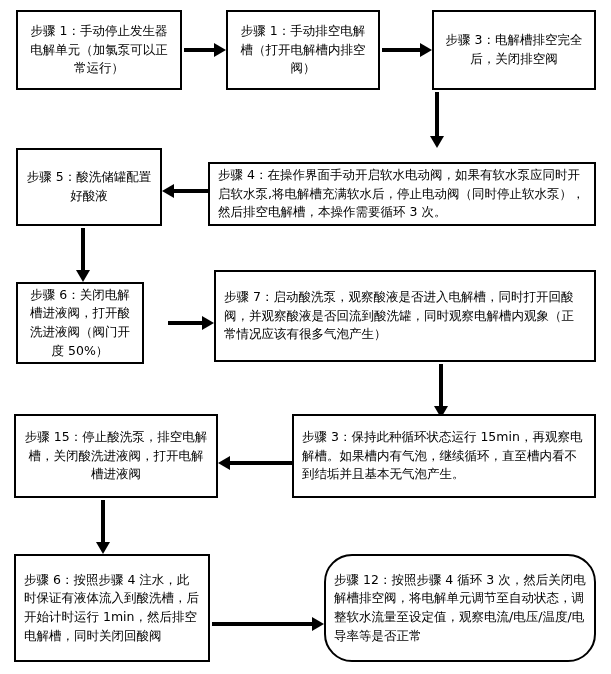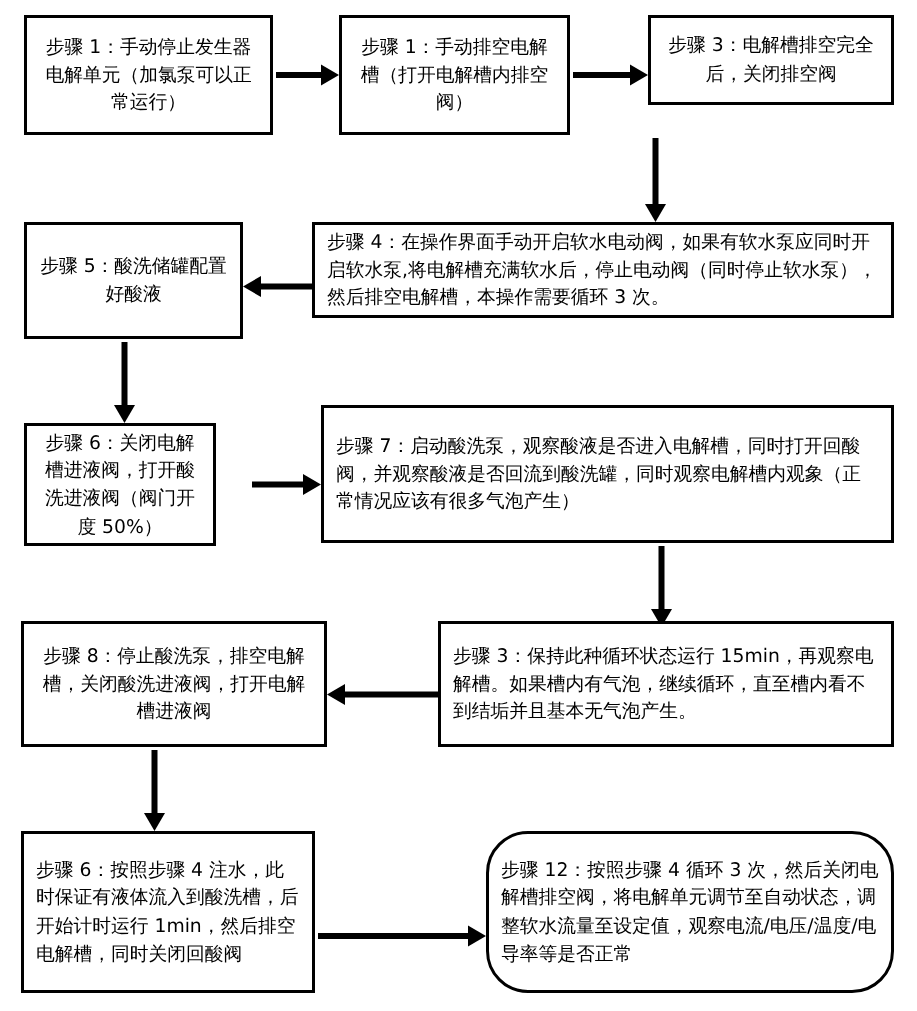--- a/index.html
+++ b/index.html
@@ -85,30 +85,30 @@
 
   <div class="node center" style="left:226px; top:10px; width:154px; height:80px;">
     <span class="txt">步骤 1：手动排空电解槽（打开电解槽内排空阀）</span>
   </div>
 
   <div class="arrow" style="left:382px; top:43px; width:50px; height:14px;">
     <div class="line" style="left:0; top:5px; width:40px; height:4px;"></div>
     <div class="head right" style="left:38px; top:0;"></div>
   </div>
 
-  <div class="node center" style="left:432px; top:10px; width:164px; height:60px;">
+  <div class="node center" style="left:432px; top:10px; width:164px; height:80px;">
     <span class="txt">步骤 3：电解槽排空完全后，关闭排空阀</span>
   </div>
 
   <div class="arrow" style="left:430px; top:92px; width:14px; height:56px;">
     <div class="line" style="left:5px; top:0; width:4px; height:46px;"></div>
     <div class="head down" style="left:0; top:44px;"></div>
   </div>
 
-  <div class="node" style="left:208px; top:148px; width:388px; height:64px;">
+  <div class="node" style="left:208px; top:162px; width:388px; height:64px;">
     <span class="txt">步骤 4：在操作界面手动开启软水电动阀，如果有软水泵应同时开启软水泵,将电解槽充满软水后，停止电动阀（同时停止软水泵），然后排空电解槽，本操作需要循环 3 次。</span>
   </div>
 
   <div class="arrow" style="left:162px; top:184px; width:48px; height:14px;">
     <div class="line" style="left:12px; top:5px; width:36px; height:4px;"></div>
     <div class="head left" style="left:0; top:0;"></div>
   </div>
 
   <div class="node center" style="left:16px; top:148px; width:146px; height:78px;">
     <span class="txt">步骤 5：酸洗储罐配置好酸液</span>
@@ -140,21 +140,21 @@
   <div class="node" style="left:292px; top:414px; width:304px; height:84px;">
     <span class="txt">步骤 3：保持此种循环状态运行 15min，再观察电解槽。如果槽内有气泡，继续循环，直至槽内看不到结垢并且基本无气泡产生。</span>
   </div>
 
   <div class="arrow" style="left:218px; top:456px; width:76px; height:14px;">
     <div class="line" style="left:12px; top:5px; width:64px; height:4px;"></div>
     <div class="head left" style="left:0; top:0;"></div>
   </div>
 
   <div class="node center" style="left:14px; top:414px; width:204px; height:84px;">
-    <span class="txt">步骤 8：停止酸洗泵，排空电解槽，关闭酸洗进液阀，打开电解槽进液阀</span>
+    <span class="txt">步骤 15：停止酸洗泵，排空电解槽，关闭酸洗进液阀，打开电解槽进液阀</span>
   </div>
 
   <div class="arrow" style="left:96px; top:500px; width:14px; height:54px;">
     <div class="line" style="left:5px; top:0; width:4px; height:44px;"></div>
     <div class="head down" style="left:0; top:42px;"></div>
   </div>
 
   <div class="node" style="left:14px; top:554px; width:196px; height:108px;">
     <span class="txt">步骤 6：按照步骤 4 注水，此时保证有液体流入到酸洗槽，后开始计时运行 1min，然后排空电解槽，同时关闭回酸阀</span>
   </div>

